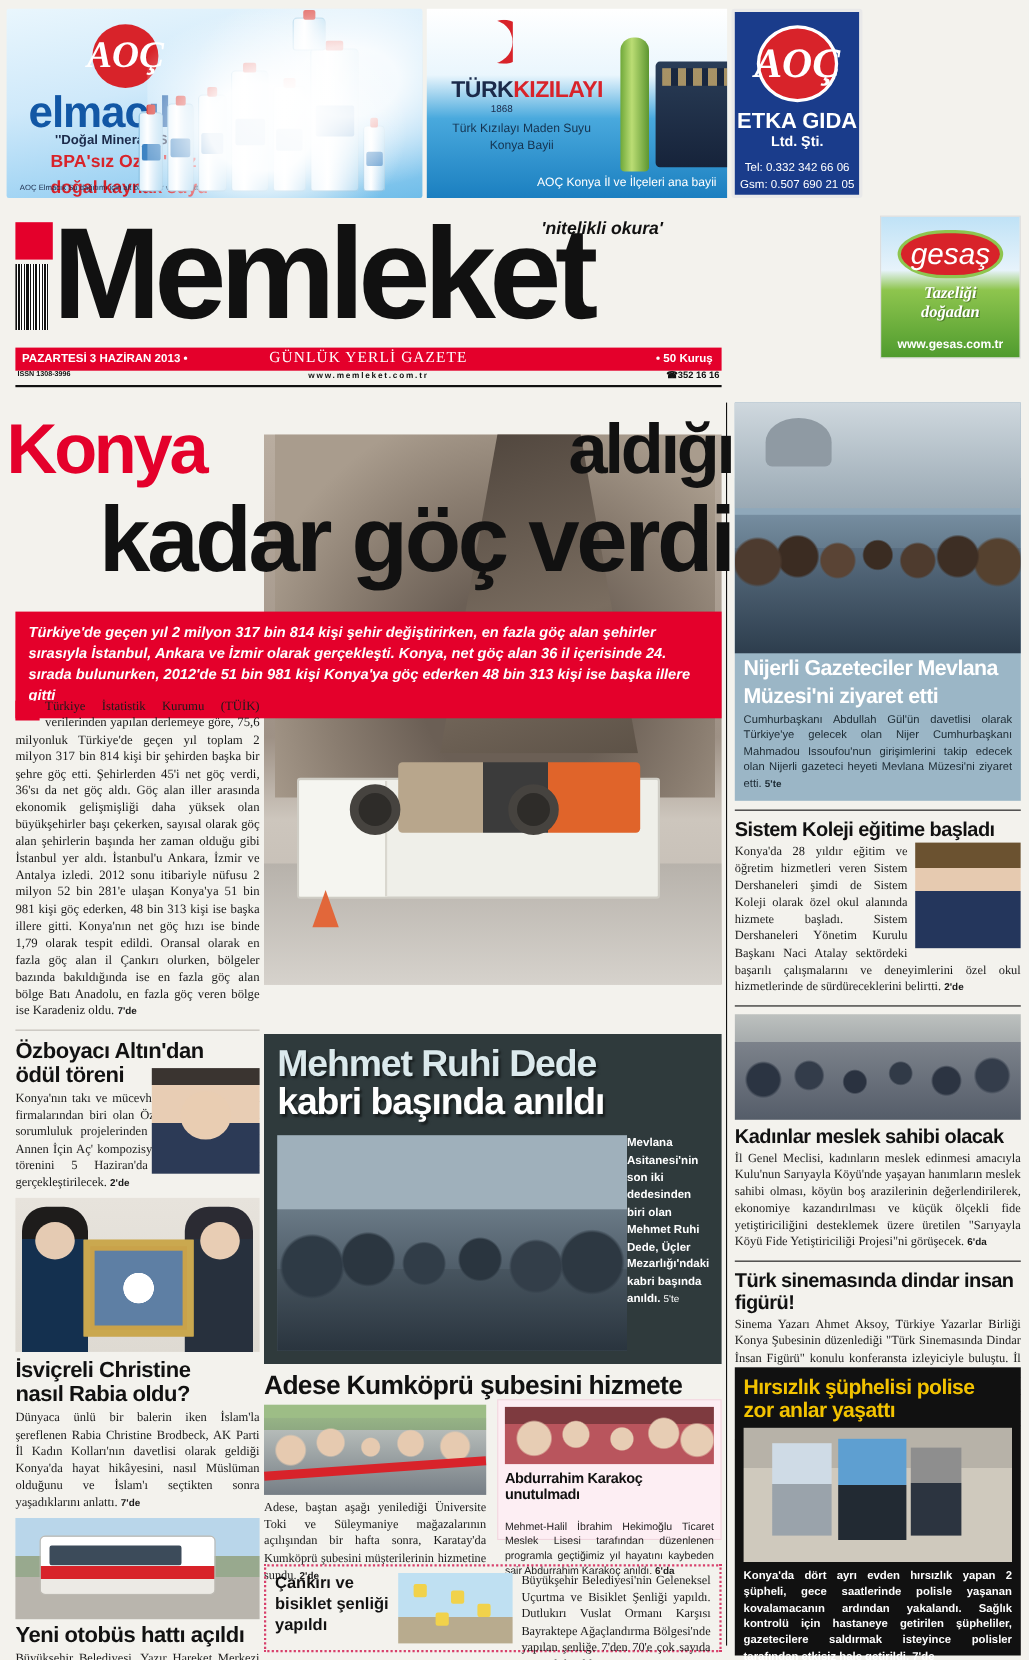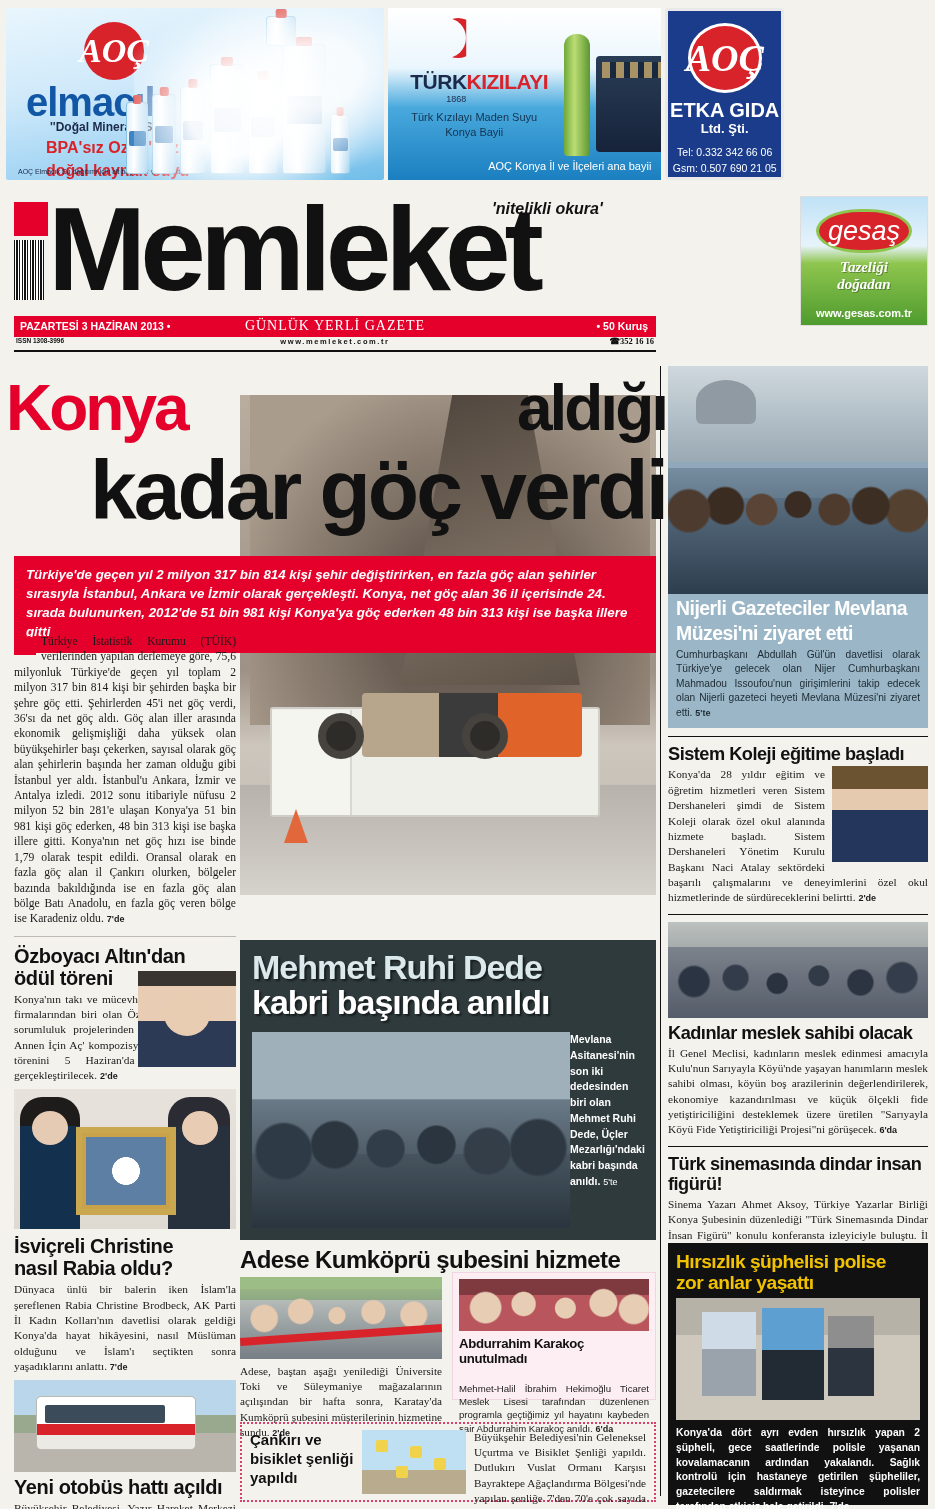--- a/index.html
+++ b/index.html
@@ -88,21 +88,21 @@
   .gesas-url{position:absolute;left:0;right:0;bottom:6px;text-align:center;color:#fff;font-family:"Liberation Sans",sans-serif;font-weight:bold;font-size:11px;}
 
   
   .datebar{position:absolute;left:14px;top:316px;width:642px;height:21px;background:#e4002b;color:#fff;}
   .datebar .date{position:absolute;left:6px;top:4px;font-family:"Liberation Sans",sans-serif;font-weight:bold;font-size:10.5px;}
   .datebar .center{position:absolute;left:0;right:0;top:2px;text-align:center;font-family:"Liberation Serif",serif;font-size:14px;letter-spacing:1px;}
   .datebar .price{position:absolute;right:8px;top:4px;font-family:"Liberation Sans",sans-serif;font-weight:bold;font-size:10.5px;}
   .underbar{position:absolute;left:14px;top:337px;width:642px;height:15px;border-bottom:2px solid #111;}
   .underbar .issn{position:absolute;left:2px;top:0;font-family:"Liberation Sans",sans-serif;font-weight:bold;font-size:6.5px;color:#111;}
   .underbar .web{position:absolute;left:0;right:0;top:0;text-align:center;font-family:"Liberation Sans",sans-serif;font-weight:bold;font-size:7.5px;letter-spacing:1.6px;color:#111;}
-  .underbar .phone{position:absolute;right:2px;top:-1px;font-family:Liberation Serif, serif;font-weight:bold;font-size:8.5px;color:#111;}
+  .underbar .phone{position:absolute;right:2px;top:-1px;font-family:Liberation Sans, sans-serif;font-weight:bold;font-size:8.5px;color:#111;}
 
   
   .photo-main{position:absolute;left:240px;top:395px;width:416px;height:500px;overflow:hidden;
     background:linear-gradient(180deg,#b9ada0 0%,#9e9185 55%,#cdc6bd 70%,#bdb6ae 100%);}
   .mtn{position:absolute;left:10px;top:0;width:400px;height:330px;background:
     radial-gradient(ellipse at 55% 70%,#6b5f55 0 28%,#8a7d70 55%,#a99c8d 80%);}
   .mtn2{position:absolute;left:160px;top:-10px;width:180px;height:300px;background:linear-gradient(160deg,#4c423a,#7a6d60 60%,#5d5247);clip-path:polygon(30% 0,70% 0,100% 100%,0 100%);}
   .road{position:absolute;left:0;bottom:0;width:100%;height:110px;background:linear-gradient(180deg,#b7b2ab,#d6d2cc);}
   .truck{position:absolute;left:30px;bottom:78px;width:330px;height:110px;background:#efefe9;border:2px solid #cfcdc5;border-radius:3px;}
   .truck-cab{position:absolute;left:0;bottom:0;width:80px;height:105px;background:#f5f5f0;border-right:2px solid #d9d7cf;}

